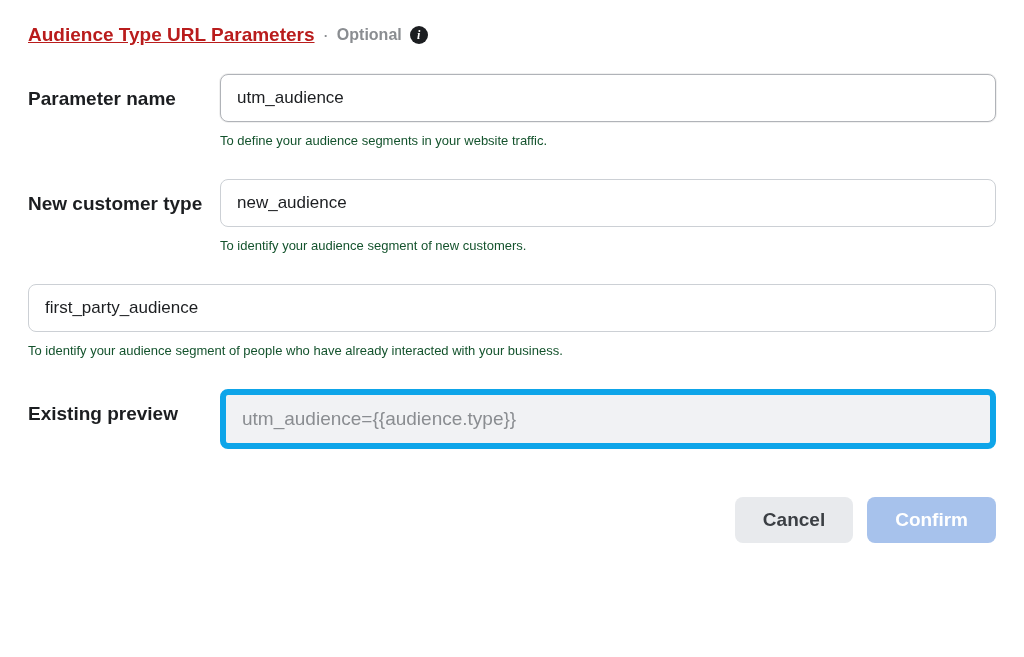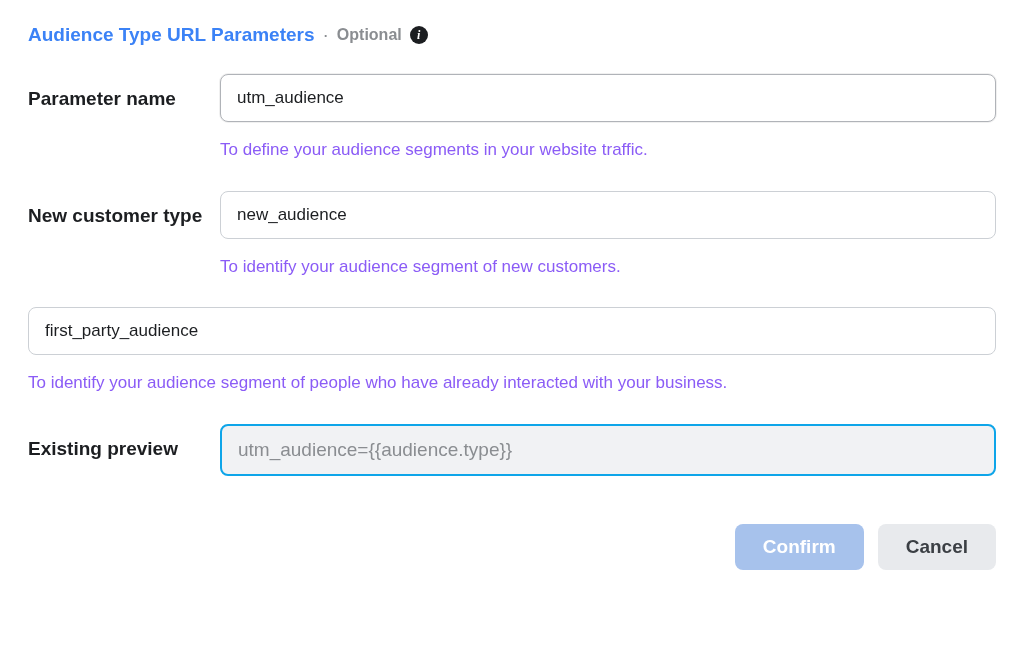--- a/index.html
+++ b/index.html
@@ -16,21 +16,22 @@
   }
   .section-header {
     display: flex;
     align-items: center;
     gap: 6px;
     margin-bottom: 28px;
   }
   .section-title {
     font-size: 19px;
     font-weight: 700;
-    color: #3b82f6;
+    color: #b91c1c;
+    text-decoration: underline;
   }
   .section-dot {
     color: #8a8d91;
     font-size: 19px;
     margin: 0 2px;
   }
   .section-optional {
     font-size: 16px;
     font-weight: 600;
     color: #8a8d91;
@@ -81,29 +82,29 @@
     font-family: inherit;
   }
   .text-input:focus, .input-focused {
     border-color: #b0b3b8;
     box-shadow: 0 0 0 1px rgba(0,0,0,0.06);
   }
   .readonly-input {
     width: 100%;
     font-size: 19px;
     padding: 13px 16px;
-    border: 2px solid #0ea5e9;
+    border: 6px solid #0ea5e9;
     border-radius: 8px;
     background: #f1f2f4;
     color: #8a8d91;
   }
   .help-text {
-    font-size: 17px;
-    color: #8b5cf6;
-    margin-top: 16px;
+    font-size: 13px;
+    color: #14532d;
+    margin-top: 10px;
     margin-bottom: 18px;
     line-height: 1.45;
   }
   .button-row {
     display: flex;
     justify-content: flex-end;
     gap: 14px;
     margin-top: 48px;
   }
   .btn {
@@ -158,15 +159,15 @@
 </div>
 
 <div class="form-row">
   <div class="form-label">Existing preview</div>
   <div class="form-field-col">
     <div class="readonly-input">utm_audience={{audience.type}}</div>
   </div>
 </div>
 
 <div class="button-row">
+  <button class="btn btn-cancel">Cancel</button>
   <button class="btn btn-confirm">Confirm</button>
-  <button class="btn btn-cancel">Cancel</button>
 </div>
 
 </body></html>

